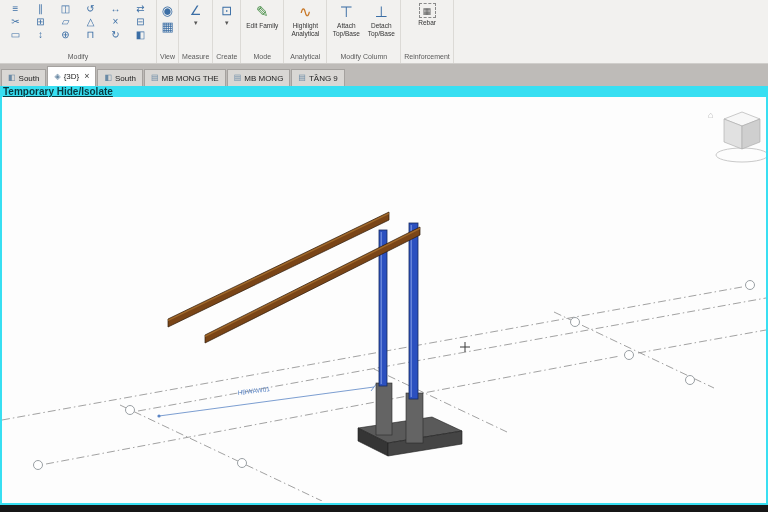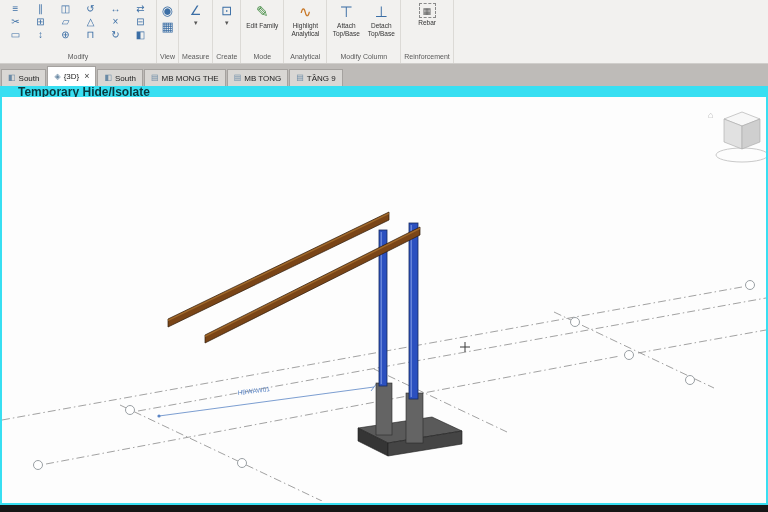--- a/index.html
+++ b/index.html
@@ -31,21 +31,21 @@
   .tabbar{height:22px;background:#bebbb8;display:flex;align-items:flex-end;padding-left:1px;}
   .tab{height:17px;display:flex;align-items:center;gap:3px;padding:0 6px;
     background:#d9d7d4;border:1px solid #a5a29f;border-bottom:none;
     font-size:8px;color:#222;margin-right:1px;white-space:nowrap;}
   .tab.active{background:#ffffff;height:20px;}
   .ticon{font-size:8px;color:#6a8aa5;line-height:1;}
   .tclose{font-size:9px;color:#444;margin-left:2px;line-height:1;}
 
   
   .banner{height:11px;background:var(--cyan,#38dff2);display:flex;align-items:center;
-    padding-left:18px;font-size:12px;font-weight:bold;color:#0a3a40;}
+    padding-left:3px;font-size:10px;font-weight:bold;color:#0a3a40;text-decoration:underline;}
   .viewport{position:relative;height:408px;background:#fdfdfd;
     border-left:2px solid var(--cyan,#38dff2);
     border-right:2px solid var(--cyan,#38dff2);
     border-bottom:2px solid var(--cyan,#38dff2);}
   .statusbar{height:7px;background:#161616;}
 </style>
 </head>
 <body>
 
 <div class="app">
@@ -156,21 +156,21 @@
       <div class="tab">
         <span class="ticon">◧</span>
         <span class="tlabel">South</span>
       </div>
       <div class="tab">
         <span class="ticon">▤</span>
         <span class="tlabel">MB MONG THE</span>
       </div>
       <div class="tab">
         <span class="ticon">▤</span>
-        <span class="tlabel">MB TONG</span>
+        <span class="tlabel">MB MONG</span>
       </div>
       <div class="tab">
         <span class="ticon">▤</span>
         <span class="tlabel">TẦNG 9</span>
       </div>
     </div>
   <div class="banner">
     <span>Temporary Hide/Isolate</span>
   </div>
   <div class="viewport">

